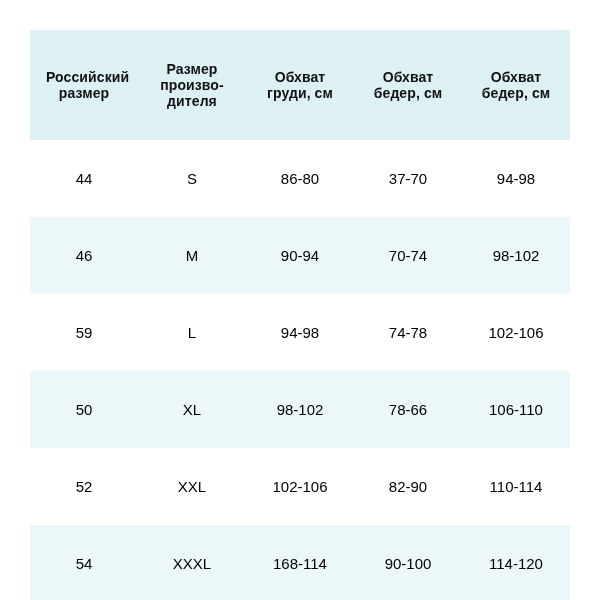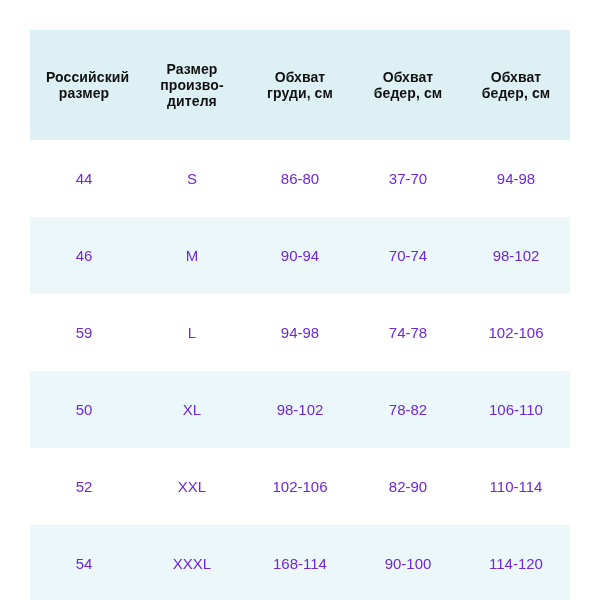--- a/index.html
+++ b/index.html
@@ -51,21 +51,21 @@
   tbody tr.row-odd {
     background: #ffffff;
   }
   tbody tr.row-even {
     background: #ecf7f9;
     margin-top: 27px;
   }
   tbody td {
     font-size: 15px;
     font-weight: normal;
-    color: #6d28d9;
+    color: #000000;
     line-height: 18px;
   }
   
   col.c0 { width: 108px; }
   col.c1 { width: 108px; }
   col.c2 { width: 108px; }
   col.c3 { width: 108px; }
   col.c4 { width: 108px; }
   .hdr-line { display: block; }
 </style>
@@ -125,21 +125,21 @@
         <td>59</td>
         <td>L</td>
         <td>94-98</td>
         <td>74-78</td>
         <td>102-106</td>
       </tr>
       <tr class="row-even">
         <td>50</td>
         <td>XL</td>
         <td>98-102</td>
-        <td>78-82</td>
+        <td>78-66</td>
         <td>106-110</td>
       </tr>
       <tr class="row-odd">
         <td>52</td>
         <td>XXL</td>
         <td>102-106</td>
         <td>82-90</td>
         <td>110-114</td>
       </tr>
       <tr class="row-even">

